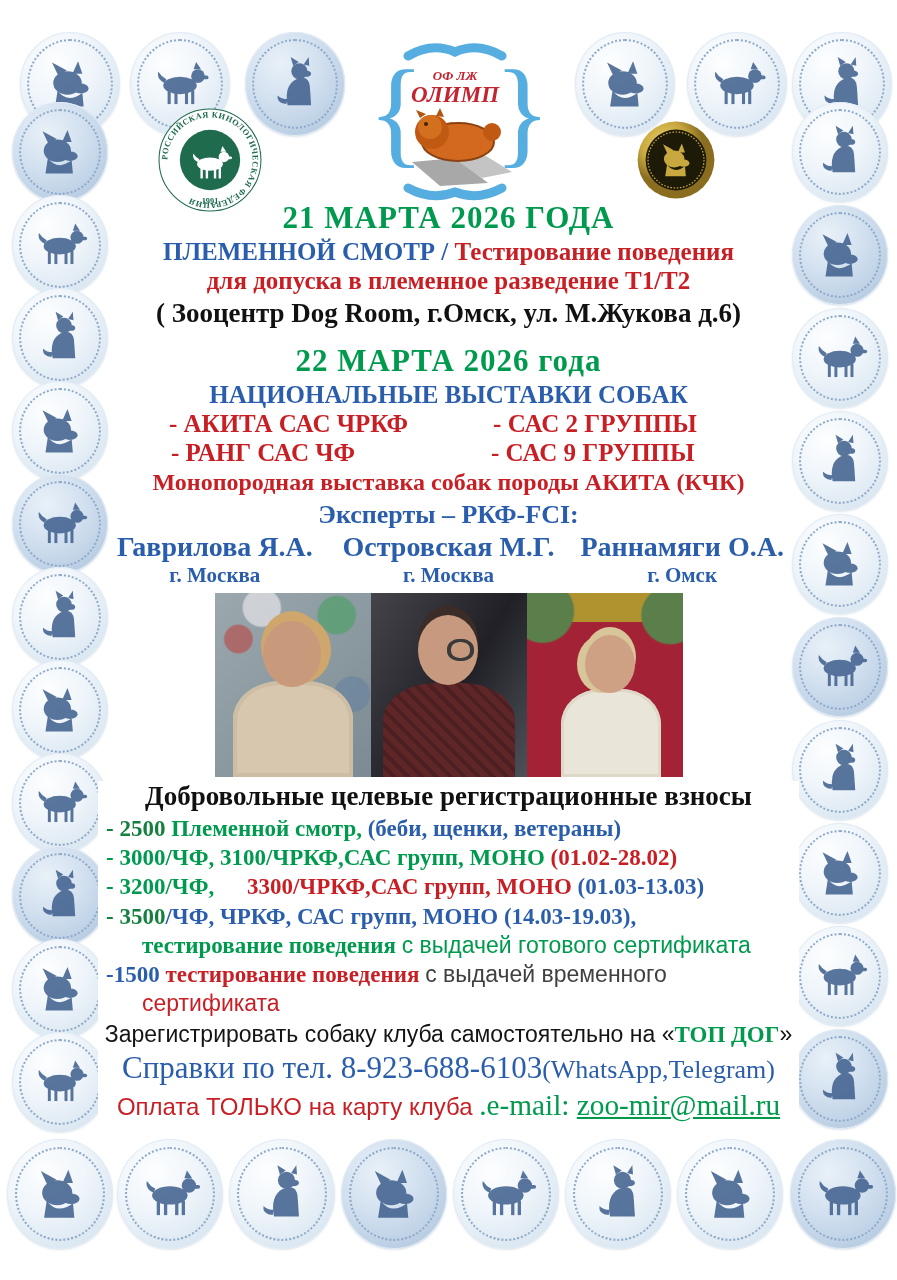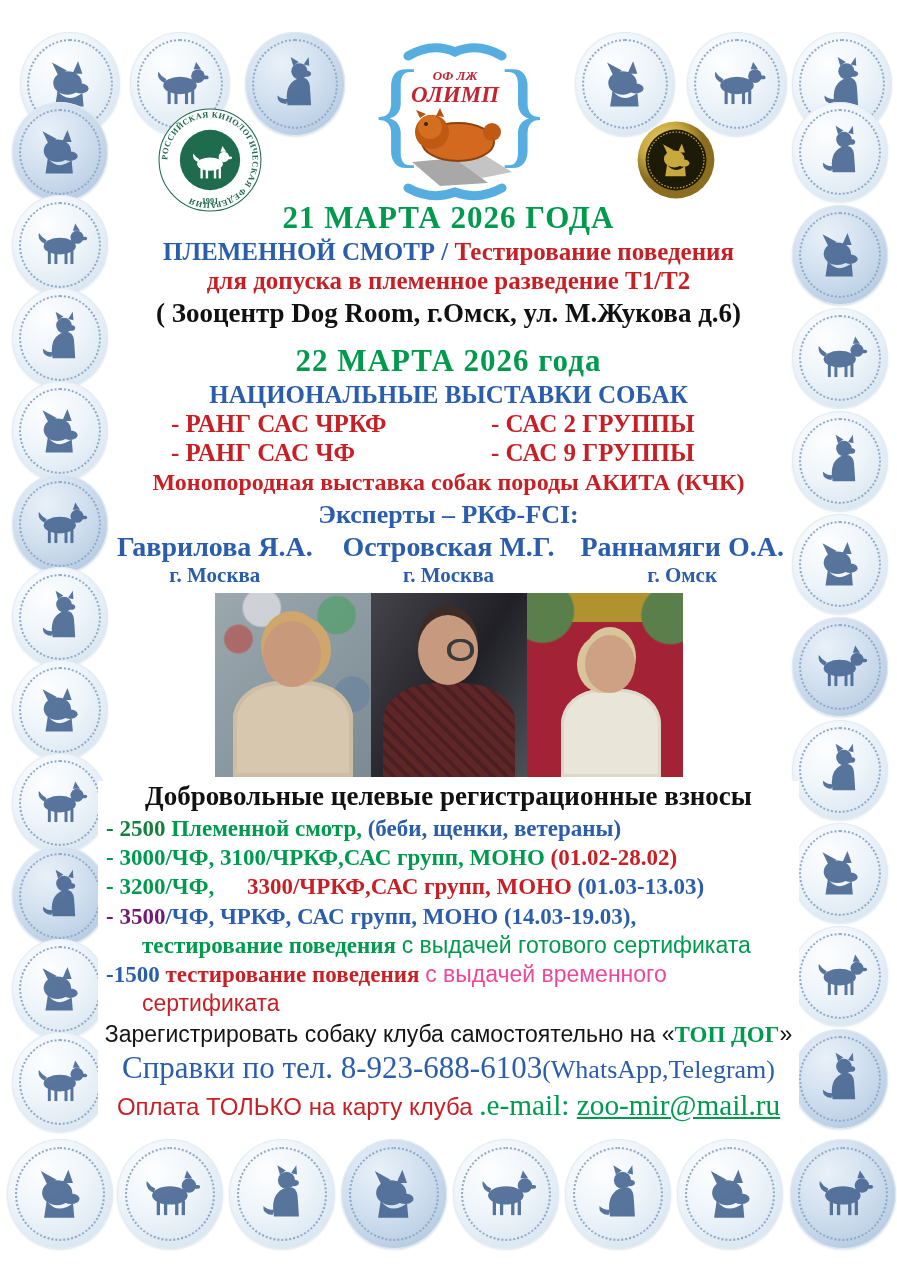--- a/index.html
+++ b/index.html
@@ -461,21 +461,21 @@
 
     <div class="ev1-sub" style="color:#C81F25">для допуска в племенное разведение Т1/Т2</div>
 
     <div class="venue">( Зооцентр Dog Room, г.Омск, ул. М.Жукова д.6)</div>
 
     <div class="h-date" style="color:#009A4E">22 МАРТА 2026 года</div>
 
     <div class="nat-title" style="color:#2A5DAB">НАЦИОНАЛЬНЫЕ ВЫСТАВКИ СОБАК</div>
 
     <div class="rank-row" style="color:#C81F25">
-      <span>- РАНГ САС ЧРКФ</span>
+      <span>- АКИТА САС ЧРКФ</span>
       <span>- САС 2 ГРУППЫ</span>
     </div>
     <div class="rank-row" style="color:#C81F25">
       <span>- РАНГ САС ЧФ</span>
       <span>- САС 9 ГРУППЫ</span>
     </div>
 
     <div class="mono-line" style="color:#C81F25">Монопородная выставка собак породы АКИТА (КЧК)</div>
 
 
@@ -510,23 +510,23 @@
           <div class="ph-head"></div>
       </div>
     </div>
 
     <div class="lower">
       <div class="fees-title">Добровольные целевые регистрационные взносы</div>
 
       <div class="fee-line"><span class="f-sb" style="color: #15803d;">- 2500  </span><span class="f-sb" style="color: rgb(0, 154, 78);">Племенной смотр,  </span><span class="f-sb" style="color: rgb(42, 93, 171);">(беби, щенки, ветераны)</span></div>
       <div class="fee-line"><span class="f-sb" style="color: rgb(0, 154, 78);">- 3000/ЧФ, 3100/ЧРКФ,САС групп, МОНО </span><span class="f-sb" style="color: rgb(200, 31, 37);">(01.02-28.02)</span></div>
       <div class="fee-line"><span class="f-sb" style="color: rgb(0, 154, 78);">- 3200/ЧФ, </span><span class="f-sb" style="color: rgb(200, 31, 37); margin-left: 27px;">3300/ЧРКФ,САС групп, МОНО </span><span class="f-sb" style="color: rgb(42, 93, 171);">(01.03-13.03)</span></div>
-      <div class="fee-line"><span class="f-sb" style="color: #701a75;">- 3500</span><span class="f-sb" style="color: rgb(42, 93, 171);">/ЧФ, ЧРКФ, САС групп, МОНО (14.03-19.03),</span></div>
+      <div class="fee-line"><span class="f-sb" style="color: #15803d;">- 3500</span><span class="f-sb" style="color: rgb(42, 93, 171);">/ЧФ, ЧРКФ, САС групп, МОНО (14.03-19.03),</span></div>
       <div class="fee-line ind"><span class="f-sb" style="color: rgb(0, 154, 78);">тестирование поведения </span><span class="f-ns" style="color: rgb(0, 154, 78);">с выдачей готового сертификата</span></div>
-      <div class="fee-line"><span class="f-sb" style="color: rgb(42, 93, 171);">-1500 </span><span class="f-sb" style="color: rgb(200, 31, 37);">тестирование поведения </span><span class="f-ns" style="color: #ec4899;">с выдачей временного</span></div>
+      <div class="fee-line"><span class="f-sb" style="color: rgb(42, 93, 171);">-1500 </span><span class="f-sb" style="color: rgb(200, 31, 37);">тестирование поведения </span><span class="f-ns" style="color: #404040;">с выдачей временного</span></div>
       <div class="fee-line ind"><span class="f-ns" style="color: rgb(200, 31, 37);">сертификата</span></div>
 
       <div class="register-line"><span class="f-ns" style="color: rgb(20, 20, 20);">Зарегистрировать собаку клуба самостоятельно  на «</span><span class="f-sb" style="color: rgb(0, 154, 78);">ТОП ДОГ</span><span class="f-ns" style="color: rgb(20, 20, 20);">»</span></div>
 
       <div class="phone-line" style="color:#2A5DAB"><span>Справки по тел. 8-923-688-6103</span><span class="phone-suffix">(WhatsApp,Telegram)</span></div>
 
       <div class="payment-line"><span class="f-ns" style="color: rgb(200, 31, 37);">Оплата ТОЛЬКО на карту клуба </span><span class="f-srl" style="color: rgb(0, 154, 78);">.e-mail: </span><span class="f-srl u" style="color: rgb(0, 154, 78);">zoo-mir@mail.ru</span></div>
     </div>
 
   </div>

